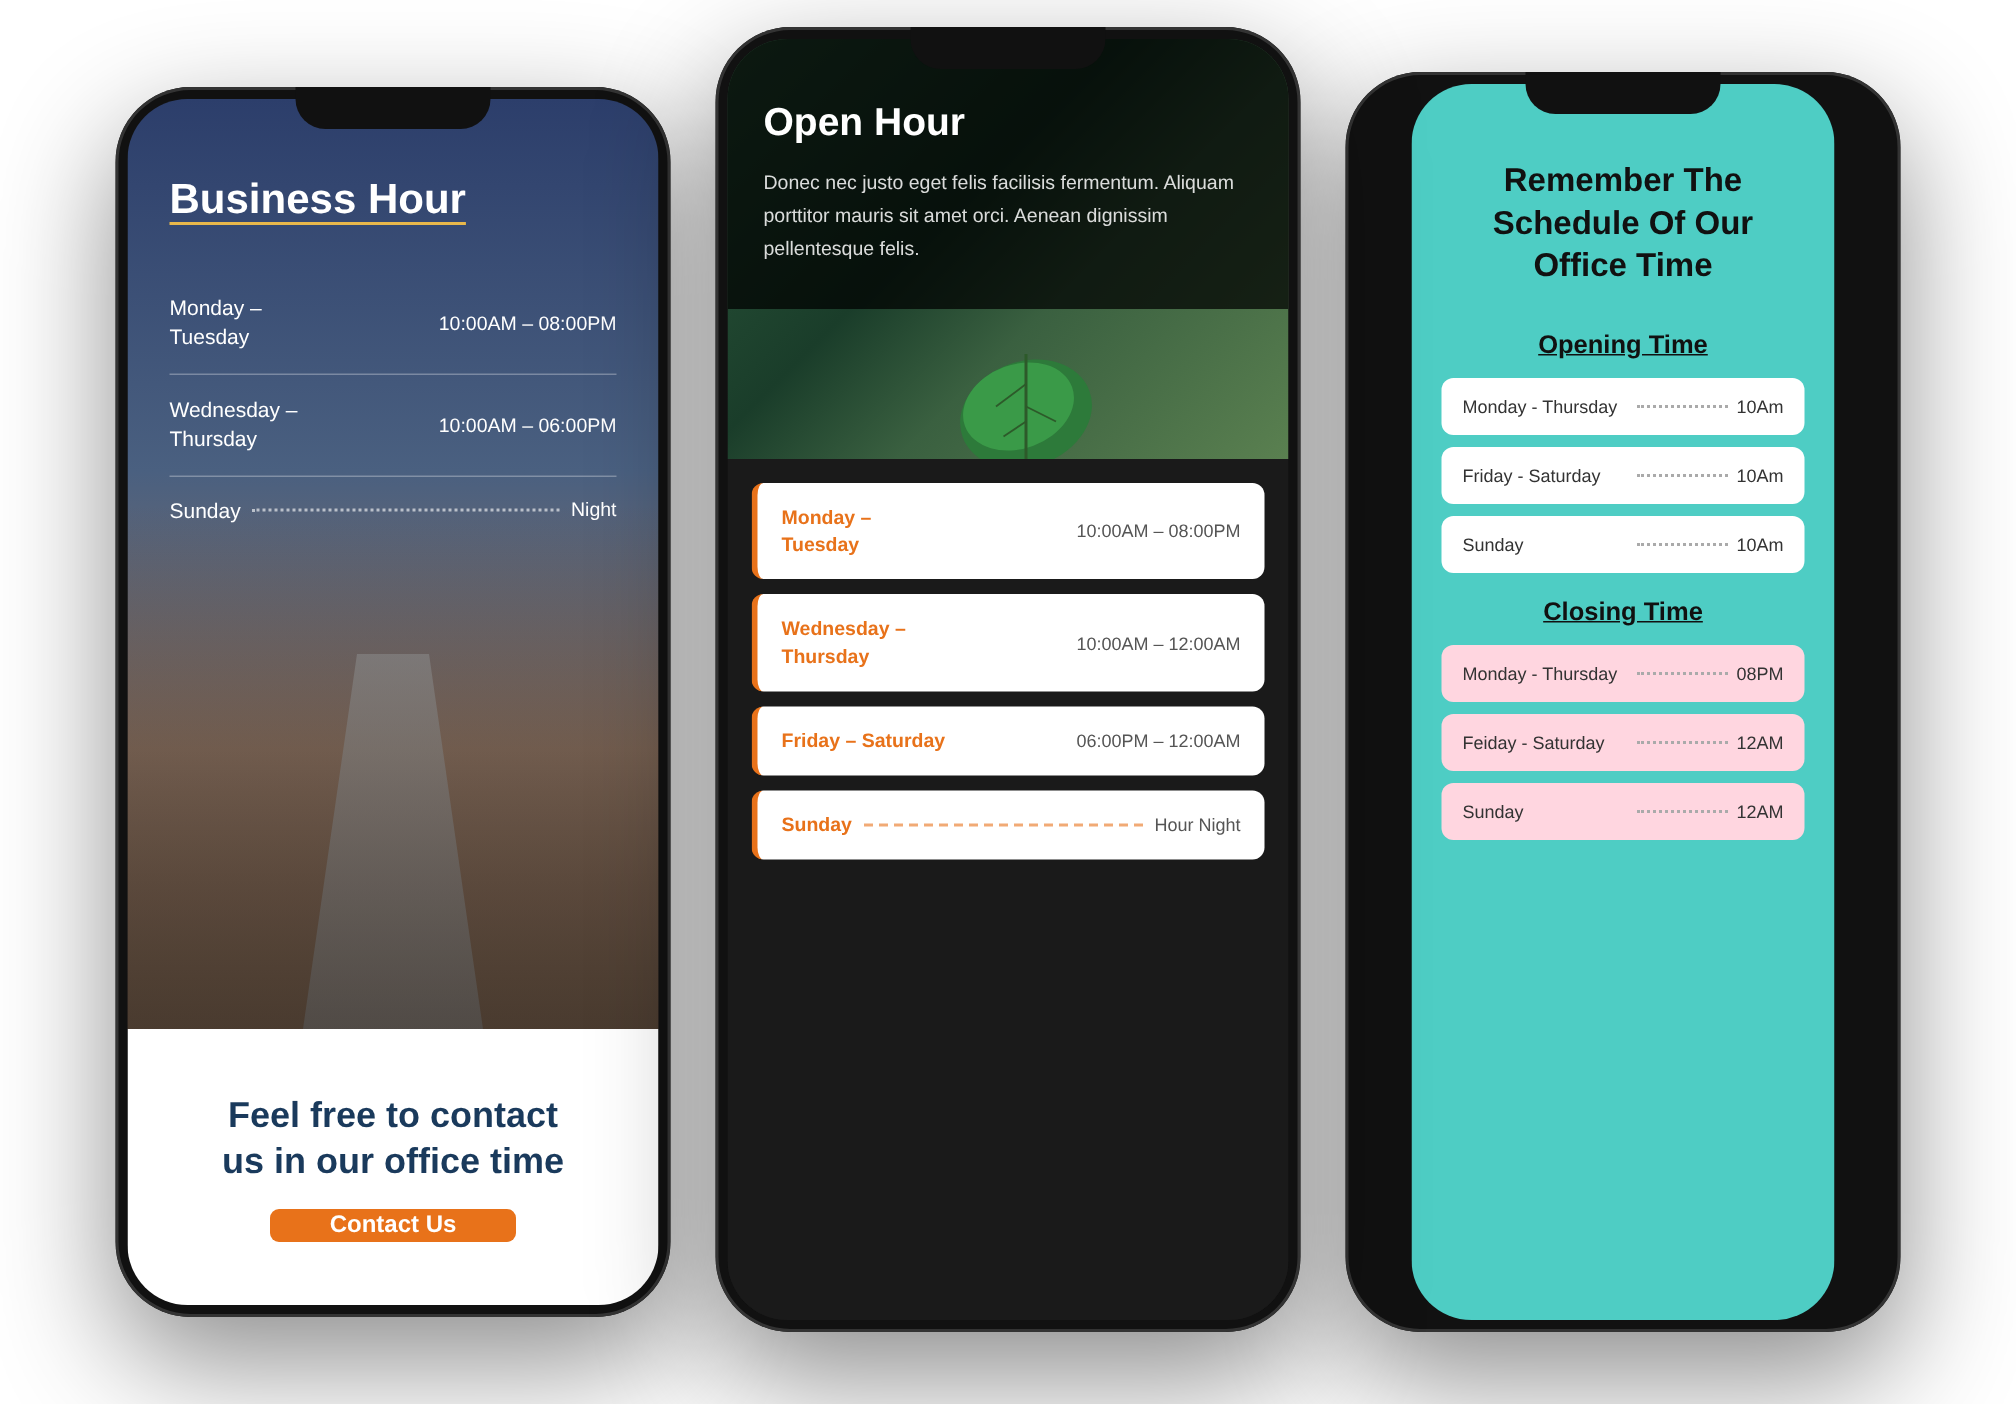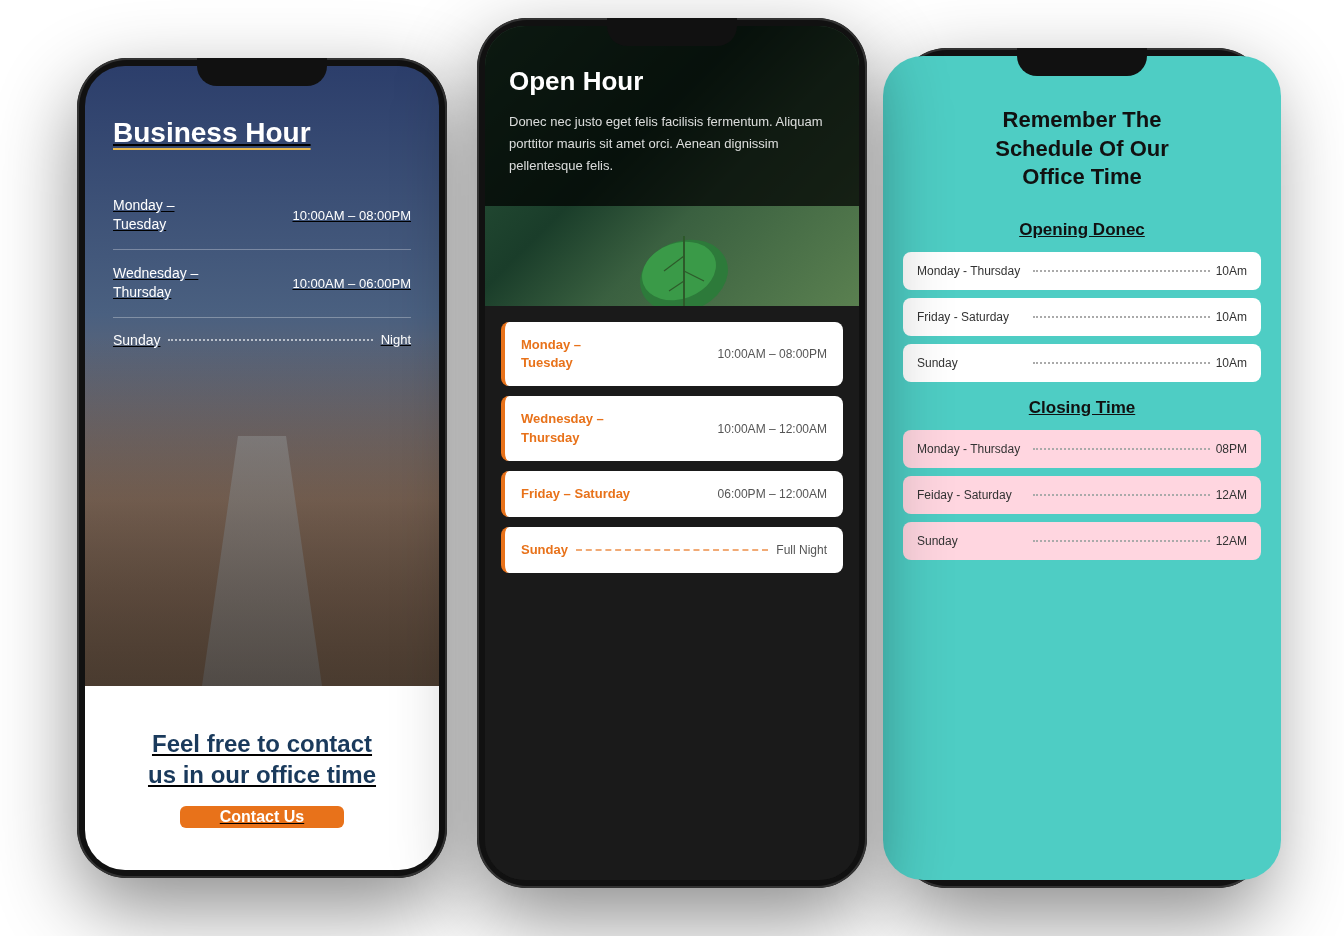--- a/index.html
+++ b/index.html
@@ -57,21 +57,20 @@
     }
     .phone1 .phone-screen {
       width: 354px;
       height: 804px;
     }
     .p1-inner {
       width: 100%;
       height: 100%;
       display: flex;
       flex-direction: column;
-      text-decoration: underline;
     }
     .p1-bg {
       flex: 0 0 620px;
       background: linear-gradient(180deg, #2c3e6b 0%, #4a6080 40%, #8a7060 70%, #6a5040 100%);
       position: relative;
       overflow: hidden;
       padding: 50px 28px 30px;
     }
     .p1-road-overlay {
       position: absolute;
@@ -258,21 +257,21 @@
     }
     .p2-card-sunday .p2-card-time { color: #555; }
 
     
     .phone3 {
       width: 370px;
       height: 840px;
       z-index: 2;
     }
     .phone3 .phone-screen {
-      width: 398px;
+      width: 282px;
       height: 824px;
     }
     .p3-inner {
       width: 100%;
       height: 100%;
       background: #4ecdc4;
       display: flex;
       flex-direction: column;
       padding: 50px 20px 20px;
       gap: 0;
@@ -397,35 +396,35 @@
             <span class="p2-card-time">10:00AM – 12:00AM</span>
           </div>
           <div class="p2-card">
             <span class="p2-card-day">Friday – Saturday</span>
             <span class="p2-card-time">06:00PM – 12:00AM</span>
           </div>
           <div class="p2-card">
             <div class="p2-card-sunday">
               <span class="p2-card-day">Sunday</span>
               <span class="p2-sunday-dots"></span>
-              <span class="p2-card-time">Full Night</span>
+              <span class="p2-card-time">Hour Night</span>
             </div>
           </div>
         </div>
       </div>
     </div>
   </div>
 
   <div class="phone phone3">
     <div class="phone-notch"></div>
     <div class="phone-screen">
       <div class="p3-inner">
         <div class="p3-main-title">Remember The<br>Schedule Of Our<br>Office Time</div>
 
-        <div class="p3-section-title">Opening Donec</div>
+        <div class="p3-section-title">Opening Time</div>
 
         <div class="p3-card">
           <span class="p3-card-day">Monday - Thursday</span>
           <span class="p3-card-dots"></span>
           <span class="p3-card-time">10Am</span>
         </div>
         <div class="p3-card">
           <span class="p3-card-day">Friday - Saturday</span>
           <span class="p3-card-dots"></span>
           <span class="p3-card-time">10Am</span>

